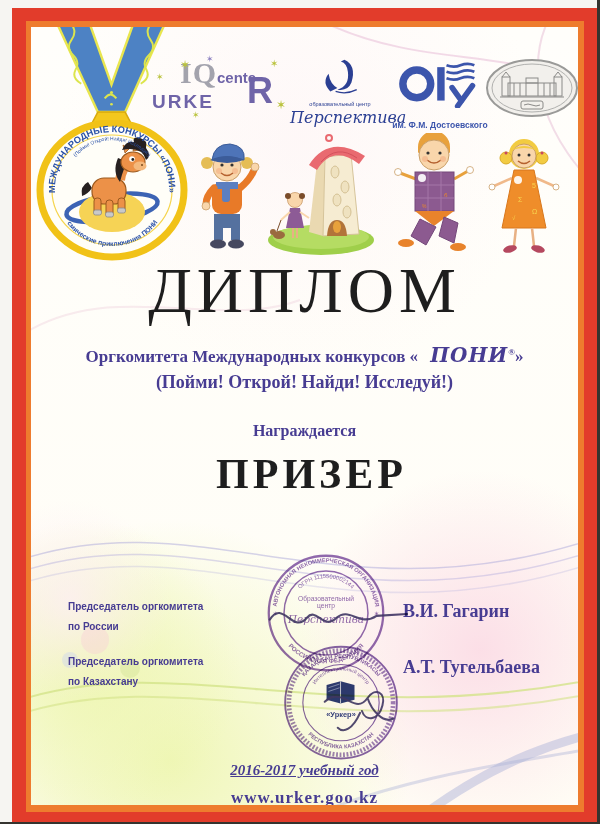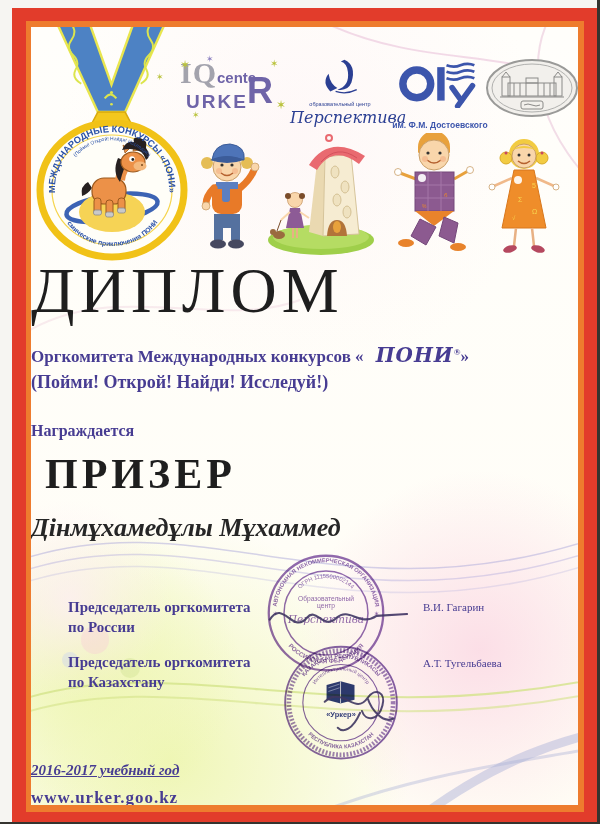--- a/index.html
+++ b/index.html
@@ -6,58 +6,58 @@
   body{width:600px;height:824px;background:#f4f3f0;font-family:"Liberation Sans",sans-serif;}
   .page{position:relative;width:600px;height:824px;background:#f6f5f2;overflow:hidden;}
   .edge-right{position:absolute;right:0;top:0;width:3px;height:100%;background:#35342f;}
   .edge-bottom{position:absolute;left:0;bottom:0;width:100%;height:2px;background:#35342f;}
   .frame-red{position:absolute;left:12px;top:8px;right:3px;bottom:2px;background:#e23c2b;}
   .frame-orange{position:absolute;left:14px;top:13px;right:13px;bottom:10px;background:#ee7c2e;}
   .content{position:absolute;left:5px;top:6px;right:6px;bottom:7px;background:linear-gradient(180deg,#fffefb,#fffdf5);overflow:hidden;}
   .bg-art{position:absolute;left:-31px;top:-27px;width:600px;height:824px;}
 
   .abs{position:absolute;}
-  .ctr{left:0;right:0;text-align:left;}
+  .ctr{left:0;right:0;text-align:center;}
 
   
   .v-emblem{left:19px;top:-14px;width:122px;height:122px;}
   .badge{left:5px;top:93px;width:152px;height:142px;}
   .logo-iq{left:121px;top:31px;width:135px;height:64px;}
   .logo-persp{left:259px;top:29px;width:100px;height:68px;text-align:center;color:#2b3f93;}
   .logo-omgu{left:361px;top:29px;width:96px;height:68px;text-align:center;color:#3c55ac;}
   .logo-seal{left:453px;top:29px;width:96px;height:64px;}
 
   .iq-star{position:absolute;color:#b9c23a;}
   .iq-line1{margin-left:28px;line-height:30px;white-space:nowrap;}
   .iq-iq{font-family:"Liberation Serif",serif;font-weight:bold;font-size:30px;color:#a3a3ad;letter-spacing:1px;}
   .iq-cente{font-weight:bold;font-size:15px;color:#6f64a8;}
-  .iq-line2{margin-left:34px;font-weight:bold;font-size:19px;letter-spacing:2px;color:#6f64a8;line-height:18px;}
+  .iq-line2{font-weight:bold;font-size:19px;letter-spacing:2px;color:#6f64a8;line-height:18px;}
   .iq-r{position:absolute;right:14px;top:12px;font-size:36px;font-weight:bold;color:#6f64a8;}
 
   .persp-tiny{font-size:5.5px;line-height:6px;margin-top:1px;}
   .persp-script{font-family:"DejaVu Serif",serif;font-style:italic;font-size:16px;margin-top:1px;}
   .omgu-caption{font-size:8.5px;margin-top:8px;font-weight:bold;}
 
   .kid1{left:161px;top:111px;width:70px;height:118px;}
   .kid2{left:234px;top:105px;width:112px;height:125px;}
   .kid3{left:361px;top:106px;width:85px;height:120px;}
   .kid4{left:457px;top:109px;width:72px;height:120px;}
 
   .title{top:227px;font-family:"Liberation Serif",serif;font-size:64px;letter-spacing:5px;color:#1e1e1e;}
   .org-line{top:316px;font-family:"Liberation Serif",serif;font-weight:bold;font-size:17px;color:#473c92;}
   .brand{font-family:"DejaVu Serif",serif;font-style:italic;font-size:20px;letter-spacing:1px;margin-left:12px;}
   .reg{font-size:9px;vertical-align:super;}
   .motto{top:345px;font-family:"Liberation Serif",serif;font-weight:bold;font-size:18px;color:#473c92;}
   .award-label{top:395px;font-family:"Liberation Serif",serif;font-weight:bold;font-size:16px;color:#473c92;}
   .result{top:423px;font-family:"Liberation Serif",serif;font-weight:bold;font-size:42px;letter-spacing:4px;color:#1e1e1e;margin-left:14px;}
   .recipient{top:486px;font-family:"Liberation Serif",serif;font-style:italic;font-weight:bold;font-size:26px;color:#262626;}
 
-  .role{left:37px;width:240px;font-family:Liberation Serif, serif;font-weight:bold;font-size:15px;line-height:20px;color:#473c92;}
+  .role{left:37px;width:240px;font-family:Liberation Sans, sans-serif;font-weight:bold;font-size:10px;line-height:20px;color:#473c92;}
   .role1{top:570px;} .role2{top:625px;}
-  .sig-name{left:392px;font-family:"Liberation Serif",serif;font-weight:normal;font-size:11px;color:#473c92;}
+  .sig-name{left:372px;font-family:"Liberation Serif",serif;font-weight:bold;font-size:18px;color:#473c92;}
   .name1{top:574px;} .name2{top:630px;}
 
   .stamp{mix-blend-mode:multiply;opacity:.95;}
   .stamp1{left:233px;top:524px;width:124px;height:124px;overflow:visible;}
   .stamp2{left:247px;top:617px;width:126px;height:121px;overflow:visible;}
 
   .year{top:735px;font-family:"Liberation Serif",serif;font-weight:bold;font-style:italic;font-size:15px;color:#473c92;text-decoration:underline;}
   .site{top:761px;font-family:"Liberation Serif",serif;font-weight:bold;font-size:17px;color:#473c92;letter-spacing:1px;}
 </style>
 </head>
@@ -323,21 +323,20 @@
           <ellipse cx="50" cy="113" rx="7" ry="3.5" fill="#b5485f" transform="rotate(15 50 113)"></ellipse>
         </svg>
 
         <div class="abs ctr title">ДИПЛОМ</div>
         <div class="abs ctr org-line">
           <span>Оргкомитета Международных конкурсов «</span><span class="brand">ПОНИ</span><span class="reg">®</span><span>»</span>
         </div>
         <div class="abs ctr motto">(Пойми! Открой! Найди! Исследуй!)</div>
         <div class="abs ctr award-label">Награждается</div>
         <div class="abs ctr result">ПРИЗЕР</div>
-        <div class="abs ctr recipient">Дінмұхамедұлы Мұхаммед</div>
 
         <div class="abs role role1">
           <div>Председатель оргкомитета</div>
           <div>по России</div>
         </div>
         <div class="abs sig-name name1">В.И. Гагарин</div>
         <div class="abs role role2">
           <div>Председатель оргкомитета</div>
           <div>по Казахстану</div>
         </div>

